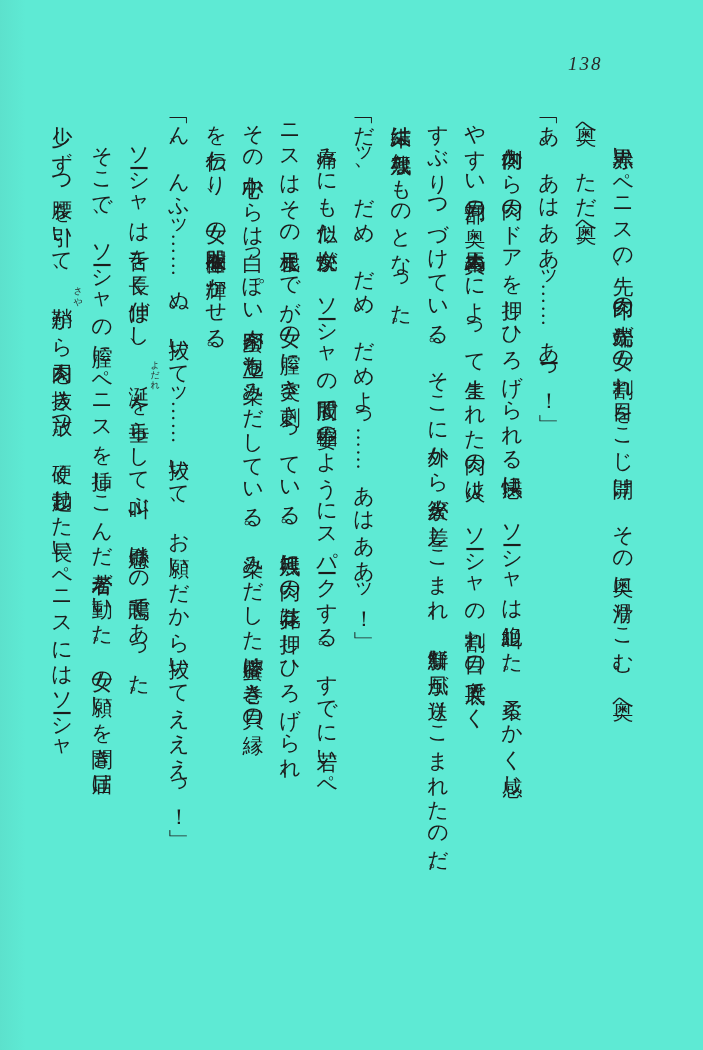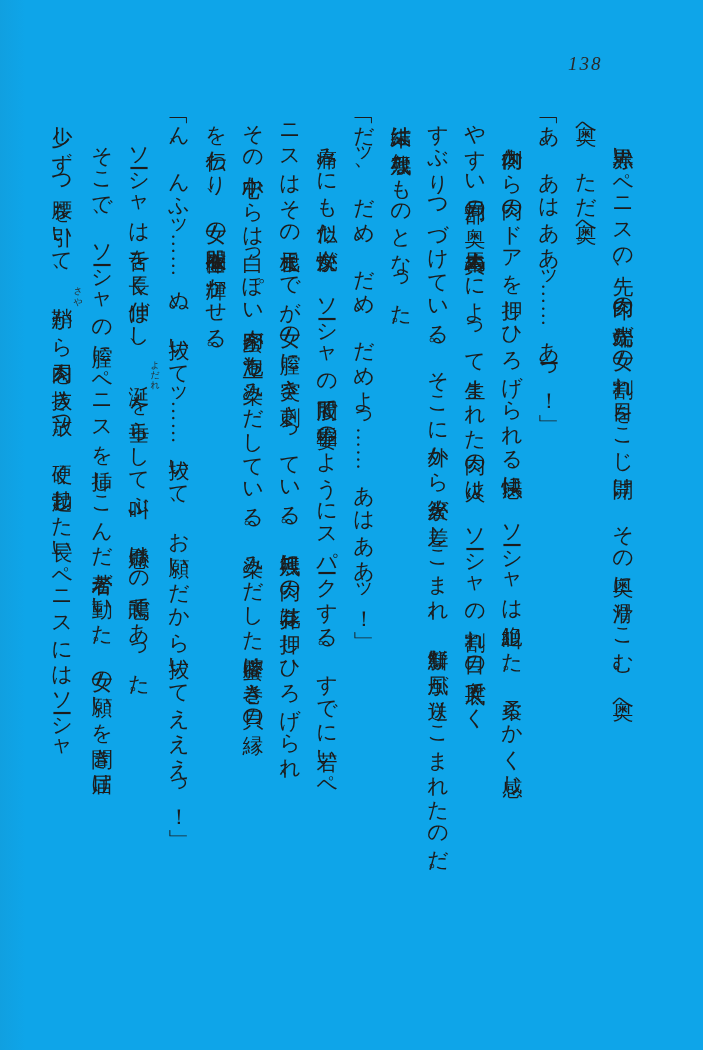--- a/index.html
+++ b/index.html
@@ -4,21 +4,21 @@
 <style>
   html, body {
     margin: 0;
     padding: 0;
     background: #ffffff;
   }
   .page {
     position: relative;
     width: 703px;
     height: 1050px;
-    background: #0ea5e9;
+    background: #5eead4;
     overflow: hidden;
     font-family: "Liberation Serif", "DejaVu Serif", serif;
   }
   
   .gutter-shadow {
     position: absolute;
     left: 0; top: 0; bottom: 0;
     width: 26px;
     background: linear-gradient(to right, rgba(60,60,60,0.05), rgba(60,60,60,0));
     pointer-events: none;

